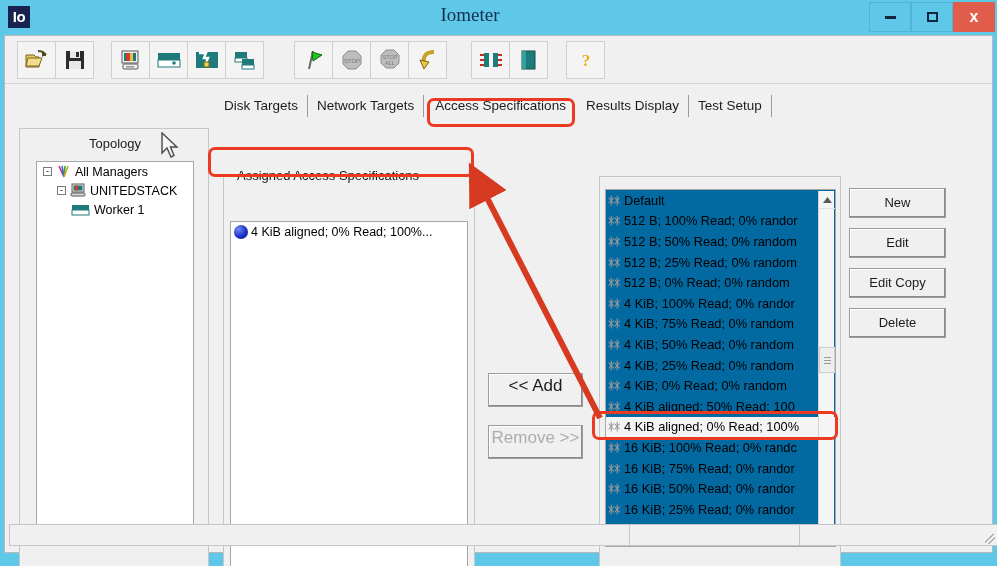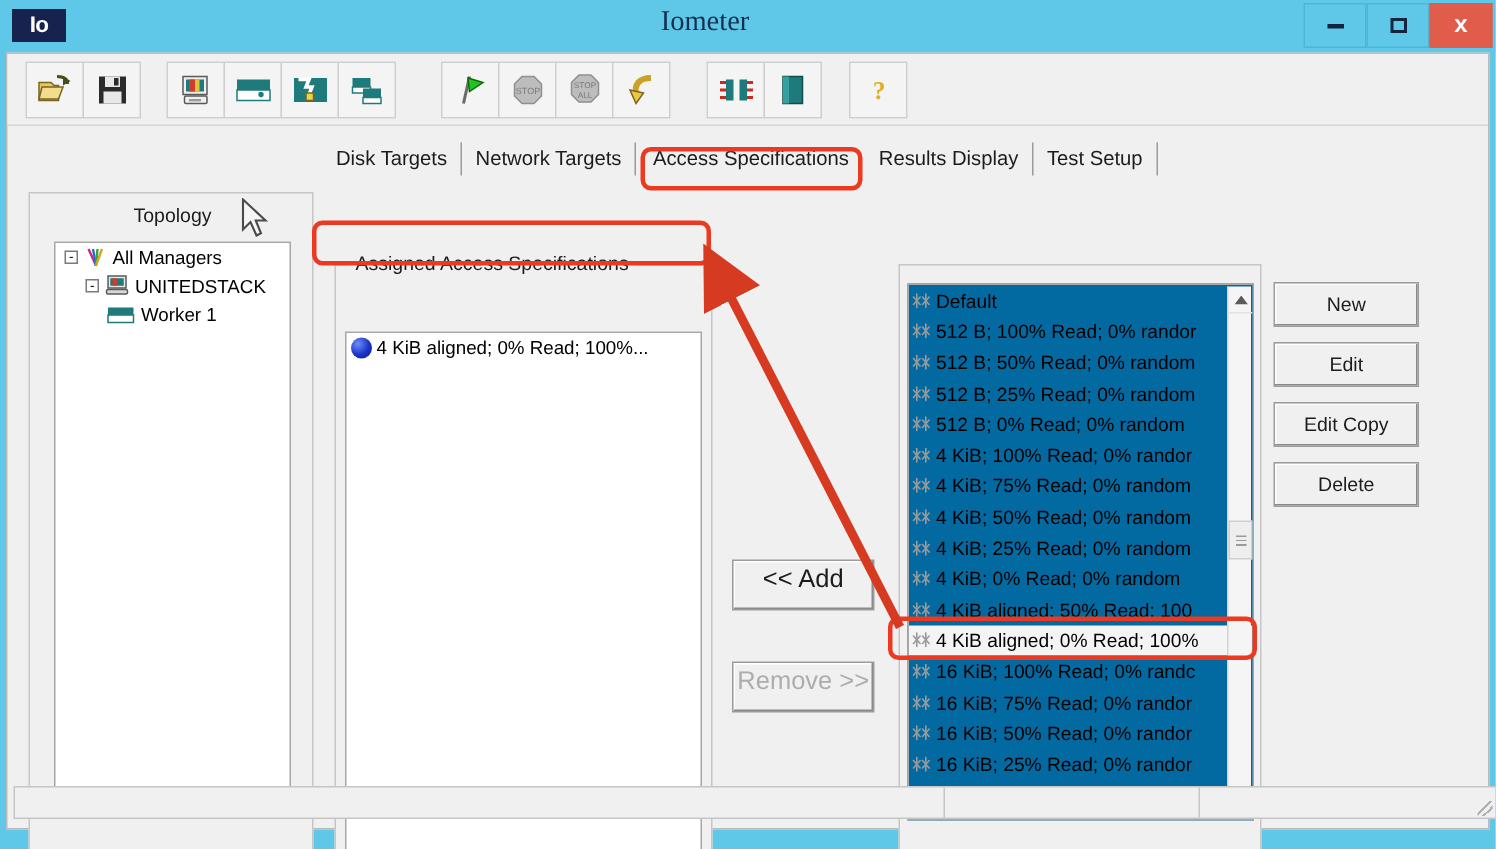--- a/index.html
+++ b/index.html
@@ -7,21 +7,21 @@
     width:997px;height:566px;overflow:hidden;
     font-family:"Liberation Sans", sans-serif;
     background:#5fc8e8;
     -webkit-font-smoothing:antialiased;
   }
   .app{position:relative;width:997px;height:566px;background:#5fc8e8;}
 
   
   .titlebar{position:absolute;left:0;top:0;width:997px;height:35px;background:#5fc8e8;}
   .app-icon{
-    position:absolute;left:8px;top:6px;width:36px;height:22px;background:#17224f;
+    position:absolute;left:8px;top:6px;width:22px;height:22px;background:#17224f;
     color:#fff;font-size:15px;font-weight:bold;line-height:22px;text-align:center;
     font-family:"Liberation Sans",sans-serif;letter-spacing:-.5px;
   }
   .win-title{
     position:absolute;left:0;top:4px;width:940px;text-align:center;
     font-family:"Liberation Serif",serif;font-size:19px;color:#15304f;
   }
   .win-btns{position:absolute;right:2px;top:2px;height:30px;display:flex;}
   .win-btn{
     width:42px;height:30px;display:flex;align-items:center;justify-content:center;
@@ -91,21 +91,21 @@
 
   
   .mid-btns{position:absolute;left:483px;top:337px;width:95px;}
   .btn{
     display:block;width:95px;height:34px;background:#f0f0f0;border:1px solid #9c9c9c;
     box-shadow:inset -1px -1px 0 #8a8a8a, inset 1px 1px 0 #ffffff;
     font-size:17px;color:#1c1c1c;text-align:center;line-height:24px;box-sizing:border-box;
     font-family:"Liberation Sans",sans-serif;
   }
   .btn.disabled{color:#adadad;}
-  .btn.mb2{margin-top:34px;}
+  .btn.mb2{margin-top:18px;}
 
   
   .global-gb{left:594px;top:140px;width:242px;height:392px;}
   .global-list{
     position:absolute;left:5px;top:12px;width:231px;height:358px;
     background:#0369a1;border:1px solid #a7a7a7;box-sizing:border-box;overflow:hidden;
   }
   .g-item{display:flex;align-items:center;height:20.6px;padding-left:2px;font-size:12.8px;color:#000;white-space:nowrap;}
   .g-item .lbl{overflow:hidden;}
   .burst{width:13px;min-width:13px;height:13px;margin-right:3px;position:relative;}

